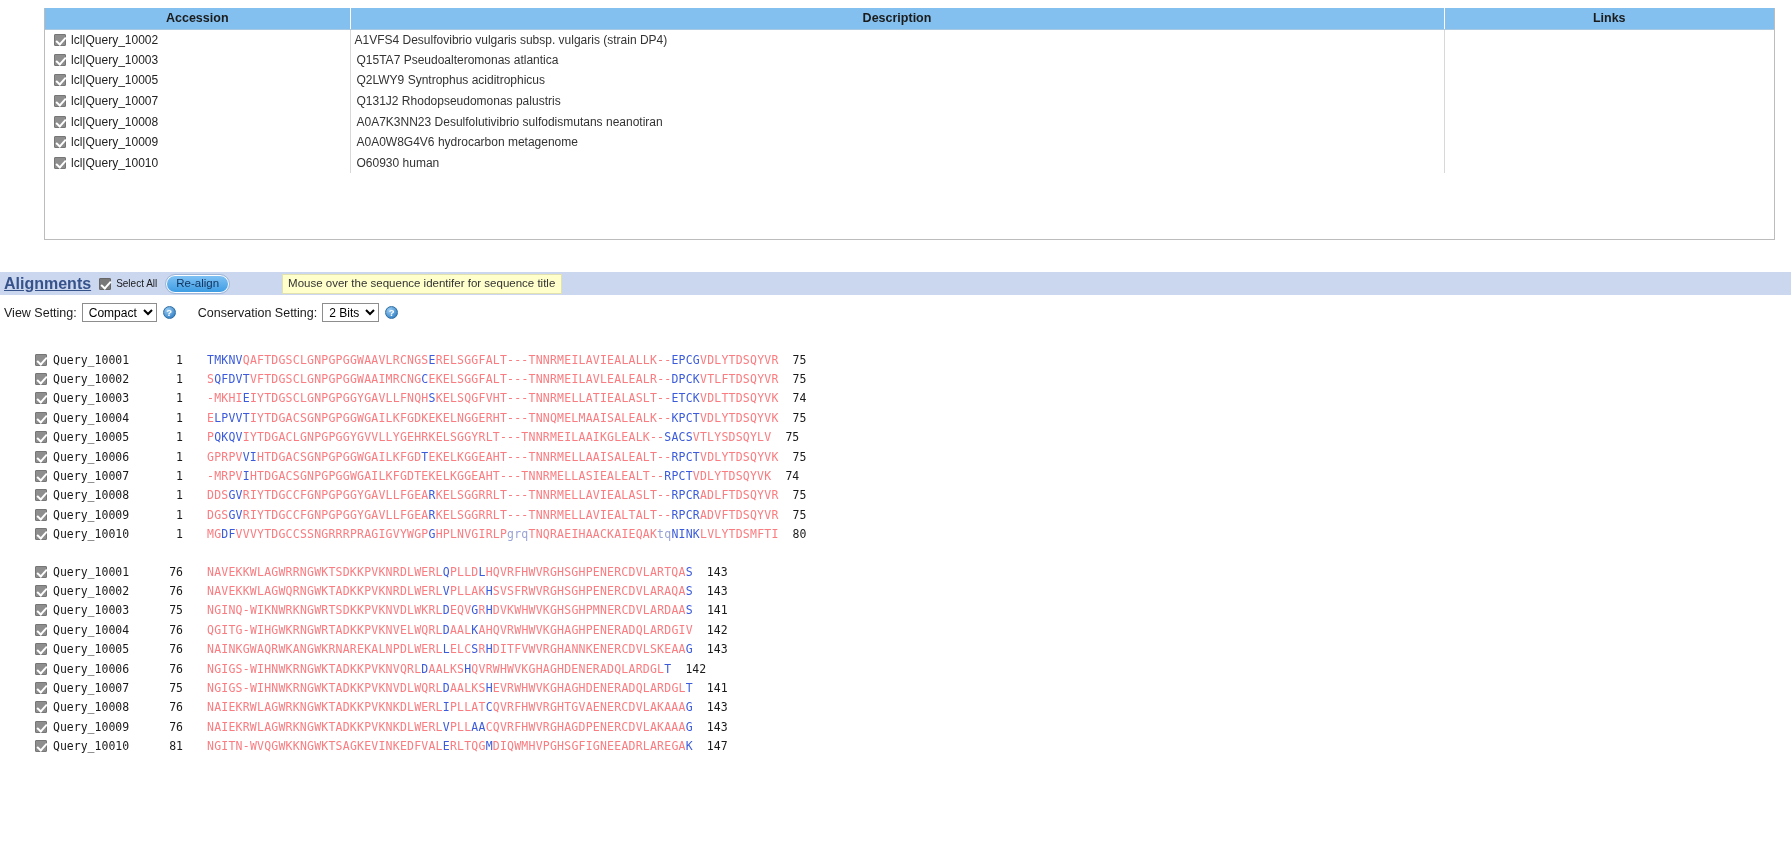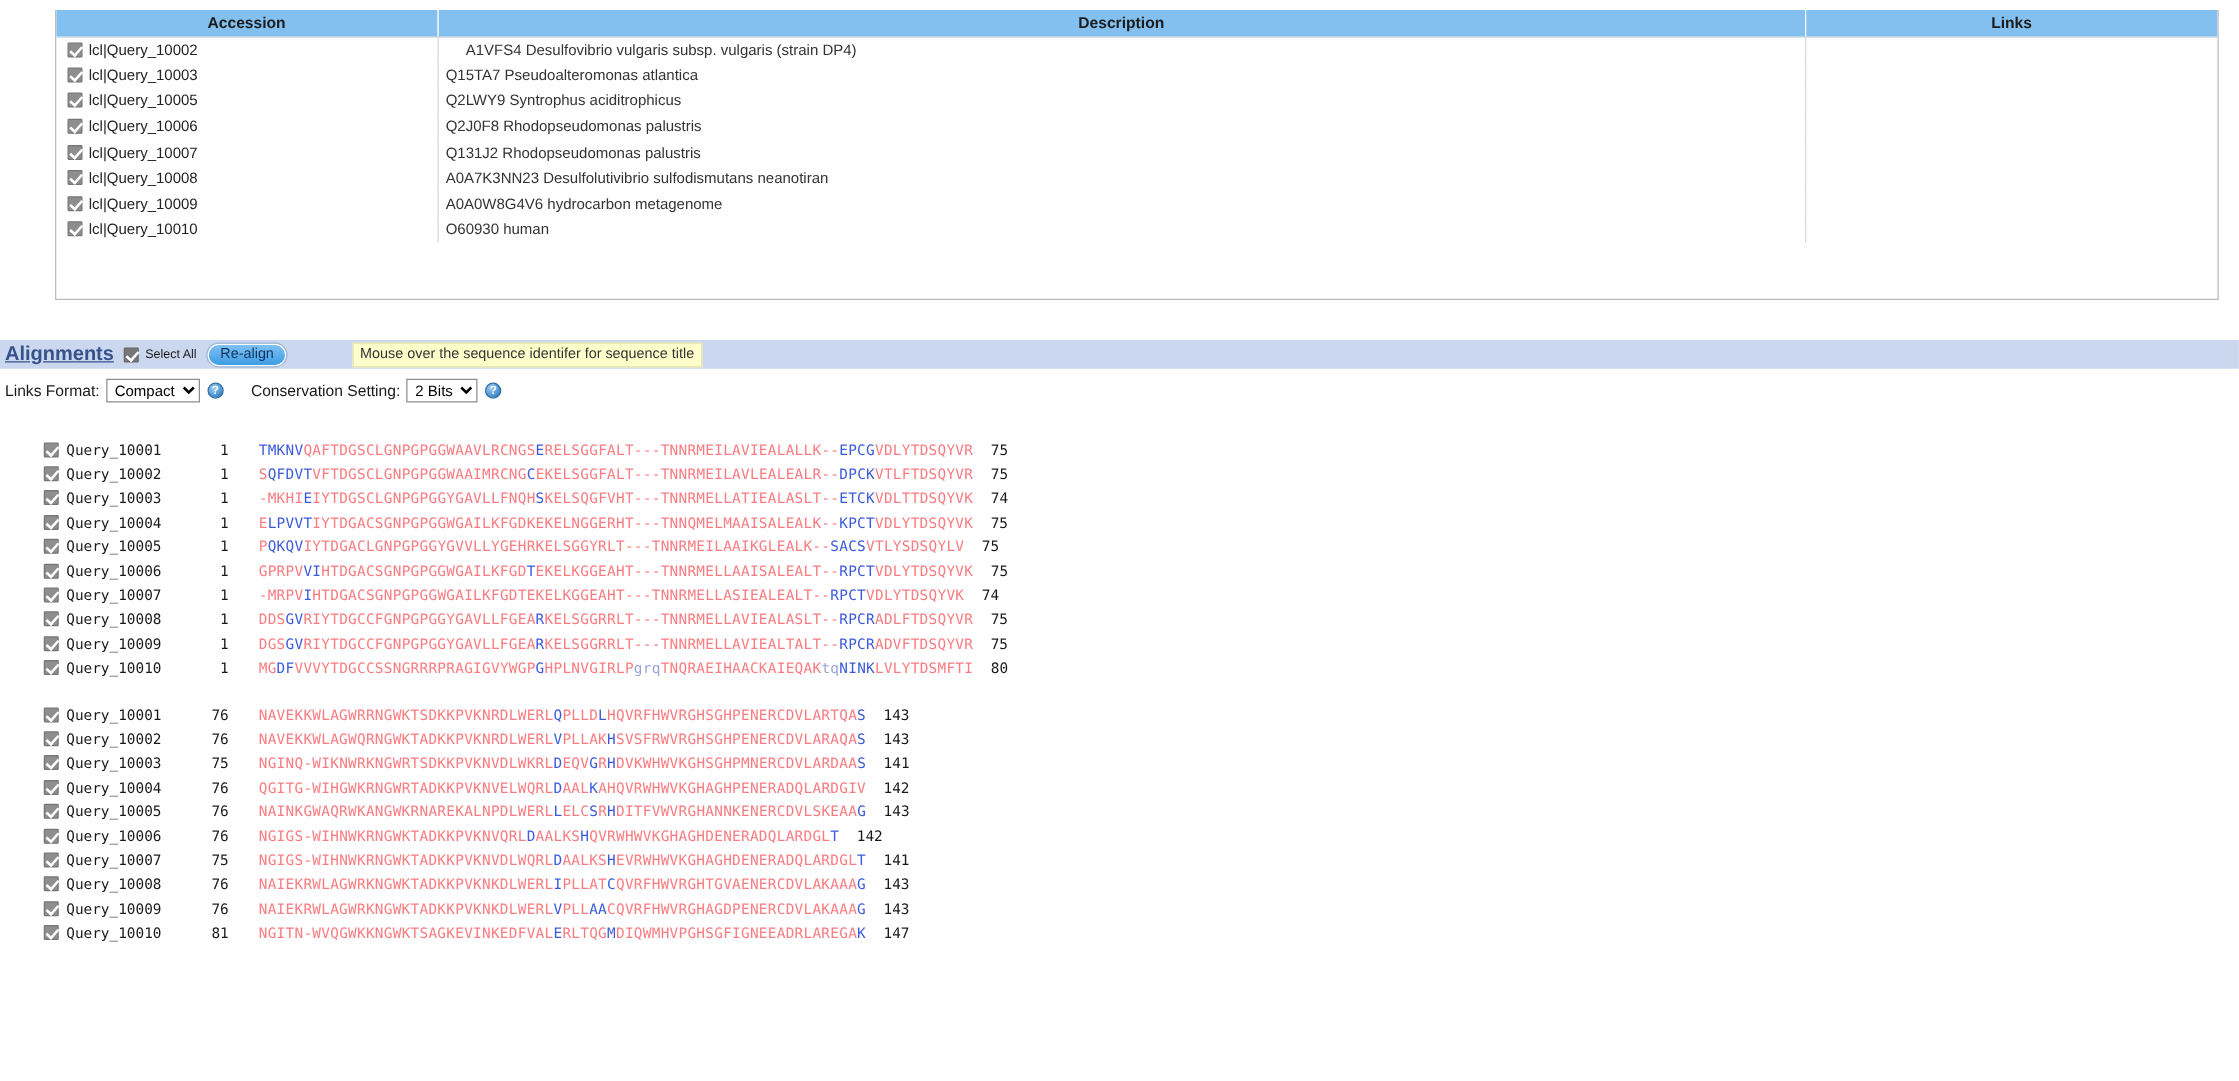--- a/index.html
+++ b/index.html
@@ -243,36 +243,31 @@
     <thead>
       <tr>
         <th>Accession</th>
         <th>Description</th>
         <th>Links</th>
       </tr>
     </thead>
     <tbody id="desc-body">
         <tr>
           <td class="acc-cell"><span class="cb"></span><span class="acc-text">lcl|Query_10002</span></td>
-          <td style="padding-left: 22px;">A1VFS4 Desulfovibrio vulgaris subsp. vulgaris (strain DP4)</td>
+          <td style="padding-left: 4px;">A1VFS4 Desulfovibrio vulgaris subsp. vulgaris (strain DP4)</td>
           <td></td>
         </tr>
         <tr>
           <td class="acc-cell"><span class="cb"></span><span class="acc-text">lcl|Query_10003</span></td>
           <td style="padding-left: 6px;">Q15TA7 Pseudoalteromonas atlantica</td>
           <td></td>
         </tr>
         <tr>
           <td class="acc-cell"><span class="cb"></span><span class="acc-text">lcl|Query_10005</span></td>
           <td style="padding-left: 6px;">Q2LWY9 Syntrophus aciditrophicus</td>
-          <td></td>
-        </tr>
-        <tr>
-          <td class="acc-cell"><span class="cb"></span><span class="acc-text">lcl|Query_10006</span></td>
-          <td style="padding-left: 6px;">Q2J0F8 Rhodopseudomonas palustris</td>
           <td></td>
         </tr>
         <tr>
           <td class="acc-cell"><span class="cb"></span><span class="acc-text">lcl|Query_10007</span></td>
           <td style="padding-left: 6px;">Q131J2 Rhodopseudomonas palustris</td>
           <td></td>
         </tr>
         <tr>
           <td class="acc-cell"><span class="cb"></span><span class="acc-text">lcl|Query_10008</span></td>
           <td style="padding-left: 6px;">A0A7K3NN23 Desulfolutivibrio sulfodismutans neanotiran</td>
@@ -294,21 +289,21 @@
 
 <div class="align-band">
   <span class="align-title">Alignments</span>
   <span class="cb-sm"></span>
   <span class="select-all-label">Select All</span>
   <span class="realign-btn">Re-align</span>
   <span class="tooltip-box">Mouse over the sequence identifer for sequence title</span>
 </div>
 
 <div class="controls">
-  <label>Links Format:</label>
+  <label>View Setting:</label>
   <select id="view-format-select"><option value="Compact">Compact</option></select>
   <span class="help-icon">?</span>
   <span class="gap-ctrl"></span>
   <label>Conservation Setting:</label>
   <select id="conservation-select"><option value="2 Bits">2 Bits</option></select>
   <span class="help-icon">?</span>
 </div>
 
 <div class="align-area" id="align-area">
     <div class="aln-block">

